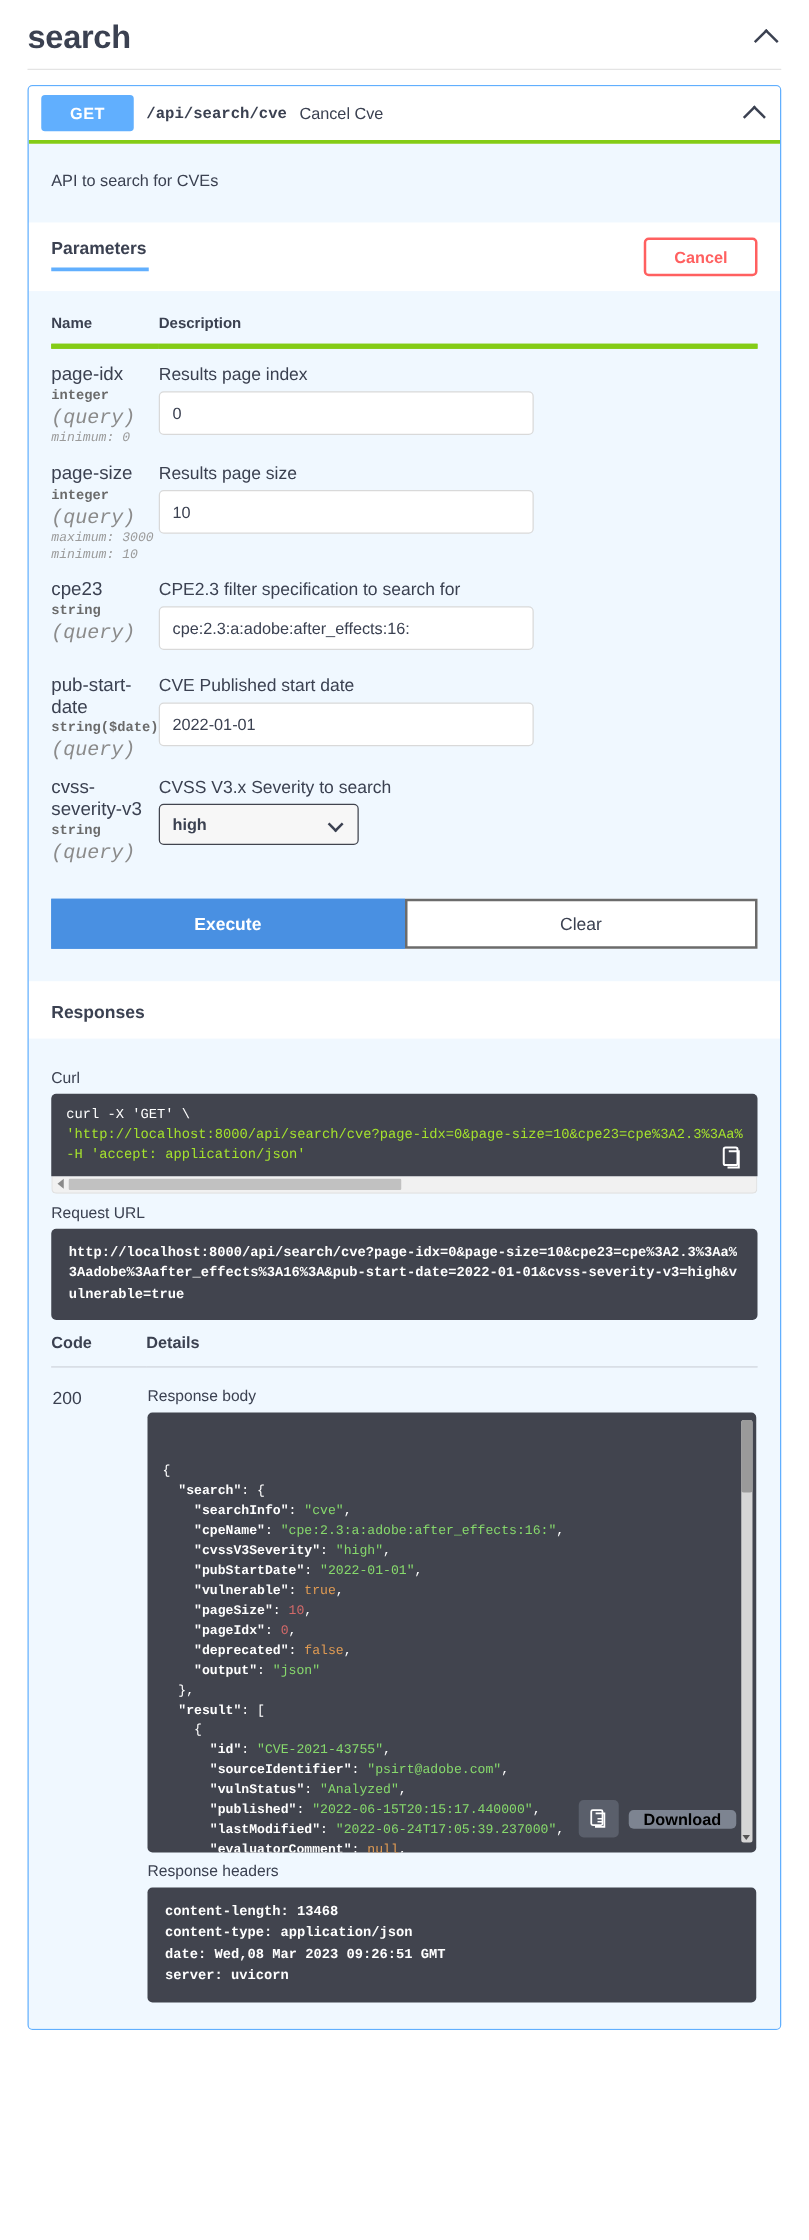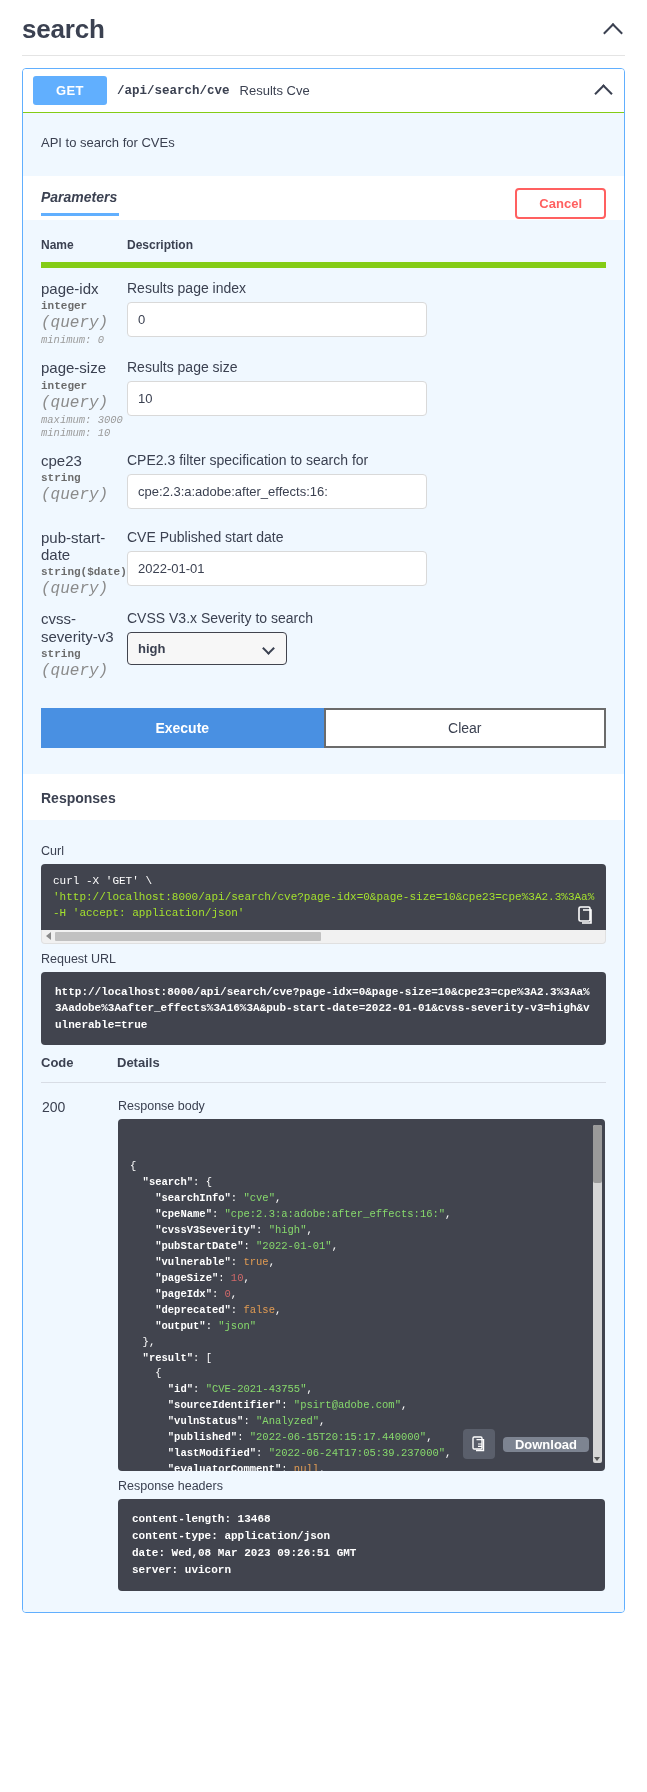--- a/index.html
+++ b/index.html
@@ -38,21 +38,21 @@
     margin: 12px 22px 0 22px;
     border: 1px solid #61affe;
     border-radius: 4px;
     background: #f0f8ff;
     overflow: hidden;
   }
   .opblock-summary {
     display: flex; align-items: center;
     padding: 7px 10px;
     background: #ffffff;
-    border-bottom: 1px solid #84cc16;
+    border-bottom: 3px solid #84cc16;
   }
   .http-method {
     background: #61affe; color: #fff;
     font-size: 13px; font-weight: bold;
     letter-spacing: 0.4px;
     border-radius: 3px;
     min-width: 74px; text-align: center;
     padding: 7px 0;
     font-family: "Liberation Sans", sans-serif;
   }
@@ -76,40 +76,40 @@
     padding: 22px 18px 26px 18px;
     font-size: 13px; color: #3b4151;
   }
 
   
   .params-head {
     display: flex; align-items: flex-start; justify-content: space-between;
     padding: 12px 18px 0 18px;
     background: #ffffff;
   }
-  .params-title-wrap { padding-bottom: 4px; font-style: italic; }
+  .params-title-wrap { padding-bottom: 16px; }
   .params-title {
     font-size: 14px; font-weight: bold; color: #3b4151;
     padding-bottom: 8px; display: inline-block;
   }
   .params-underline { height: 3px; background: #61affe; width: 78px; }
   .cancel-btn {
     border: 2px solid #ff6060; color: #ff6060; background: #fff;
     border-radius: 4px; font-size: 13px; font-weight: bold;
     padding: 6px 22px; cursor: pointer;
     font-family: "Liberation Sans", sans-serif;
   }
 
   .params-body { padding: 0 18px 0 18px; background: #f0f8ff; }
 
   table.params { width: 100%; border-collapse: collapse; }
   table.params th {
     text-align: left; font-size: 12px; color: #3b4151;
     font-weight: bold; padding: 18px 0 10px 0;
-    border-bottom: 6px solid #84cc16;
+    border-bottom: 4px solid #84cc16;
   }
   table.params th.col-name { width: 86px; }
   table.params td {
     vertical-align: top; padding: 12px 0 0 0;
   }
   td.pname { width: 86px; padding-right: 10px; }
   .pname-label {
     font-size: 15px; color: #3b4151; line-height: 1.15;
     word-break: break-word;
   }
@@ -266,21 +266,21 @@
     position: absolute; right: 16px; bottom: 12px;
     display: flex; gap: 8px; align-items: center;
   }
   .icon-btn {
     background: #5a5f6b; border-radius: 4px;
     width: 32px; height: 30px;
     display: flex; align-items: center; justify-content: center;
     cursor: pointer;
   }
   .download-btn {
-    background: #7d8491; color: #ffffff; border: none;
+    background: #7d8491; color: #000000; border: none;
     border-radius: 4px; font-size: 13px; font-weight: bold;
     padding: 0 12px; cursor: pointer;
     font-family: "Liberation Sans", sans-serif;
   }
 
   .headers-block {
     background: #41444e; color: #ffffff;
     font-family: "Liberation Mono", monospace;
     font-size: 11px; font-weight: bold; line-height: 1.55;
     border-radius: 4px; padding: 12px 14px;
@@ -294,21 +294,21 @@
   <div class="tag-title">search</div>
   <span class="chev"></span>
 </div>
 <div class="tag-divider"></div>
 
 <div class="opblock">
 
   <div class="opblock-summary">
     <span class="http-method">GET</span>
     <span class="op-path">/api/search/cve</span>
-    <span class="op-summary">Results Cve</span>
+    <span class="op-summary">Cancel Cve</span>
     <span class="summary-chev"></span>
   </div>
 
   <div class="op-desc">API to search for CVEs</div>
 
   <div class="params-head">
     <div class="params-title-wrap">
       <div class="params-title">Parameters</div>
       <div class="params-underline"></div>
     </div>

